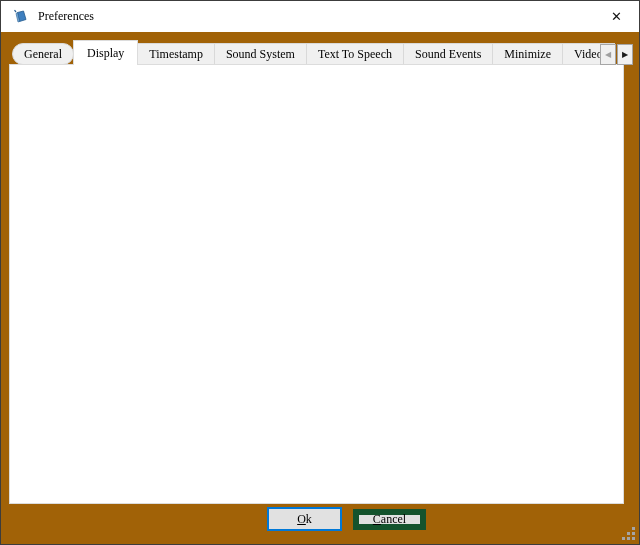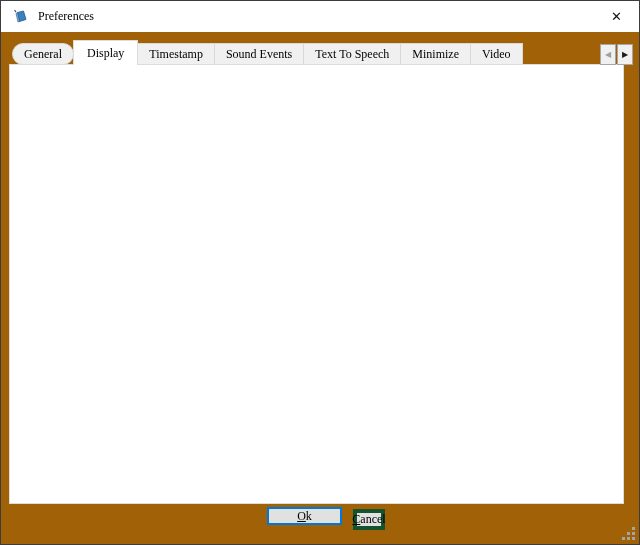--- a/index.html
+++ b/index.html
@@ -37,22 +37,22 @@
   .combo{position:absolute;height:22px;background:#f1f1f1;border:1px solid #999;box-sizing:border-box;display:flex;align-items:center;justify-content:space-between;padding:0 8px 0 6px;}
   .combo .chev{flex:0 0 auto;margin-left:6px;}
   .dots-btn{position:absolute;width:25px;height:20px;background:#e1e1e1;border:1px solid #b3b3b3;box-sizing:border-box;text-align:center;line-height:14px;font-size:12px;color:#222;}
   .spin{position:absolute;width:41px;height:22px;background:#fff;border:1px solid #7a7a7a;box-sizing:border-box;display:flex;}
   .spin .val{flex:1;display:flex;align-items:center;padding-left:4px;}
   .spin .arrows{width:14px;border-left:1px solid #c9c9c9;display:flex;flex-direction:column;}
   .spin .arrows span{flex:1;display:flex;align-items:center;justify-content:center;font-size:5px;color:#333;background:#f4f4f4;}
   .spin .arrows span:first-child{border-bottom:1px solid #c9c9c9;}
   
   .btn{position:absolute;background:#e1e1e1;display:flex;align-items:center;justify-content:center;box-sizing:border-box;font-size:12px;color:#000;}
-  .btn.ok{left:266px;top:506px;width:75px;height:18px;border:2px solid #0078d7;}
-  .btn.cancel{left:352px;top:508px;width:32px;height:21px;border:4px solid #14532d;}
+  .btn.ok{left:266px;top:506px;width:75px;height:24px;border:2px solid #0078d7;}
+  .btn.cancel{left:352px;top:508px;width:73px;height:21px;border:6px solid #14532d;}
   .grip{position:absolute;right:4px;bottom:4px;width:12px;height:12px;}
   .grip i{position:absolute;width:3px;height:3px;background:#a5a5a5;}
   .grip i:nth-child(1){right:0;bottom:0;}
   .grip i:nth-child(2){right:5px;bottom:0;}
   .grip i:nth-child(3){right:10px;bottom:0;}
   .grip i:nth-child(4){right:0;bottom:5px;}
   .grip i:nth-child(5){right:5px;bottom:5px;}
   .grip i:nth-child(6){right:0;bottom:10px;}
 </style>
 </head>
@@ -67,22 +67,23 @@
       <path d="M5.5 4.5 L7.5 13.5 L6 14 L4 5.5 Z" fill="#7fb2e0" stroke="#245a8d" stroke-width="0.6"></path>
     </svg>
     <span class="title-text">Preferences</span>
     <span class="close-btn">✕</span>
   </div>
 
   <div class="tabbar">
     <div class="tab">General</div>
     <div class="tab active">Display</div>
     <div class="tab">Timestamp</div>
+    <div class="tab">Sound System</div>
+    <div class="tab">Text To Speech</div>
     <div class="tab">Sound Events</div>
-    <div class="tab">Text To Speech</div>
     <div class="tab">Minimize</div>
     <div class="tab">Video</div>
   </div>
   <div class="tabscroll left">◀</div>
   <div class="tabscroll right">▶</div>
 
   <div class="page"></div>
   <div class="groupbox"></div>
 
   <div class="row" style="left:36px;top:100px;">

